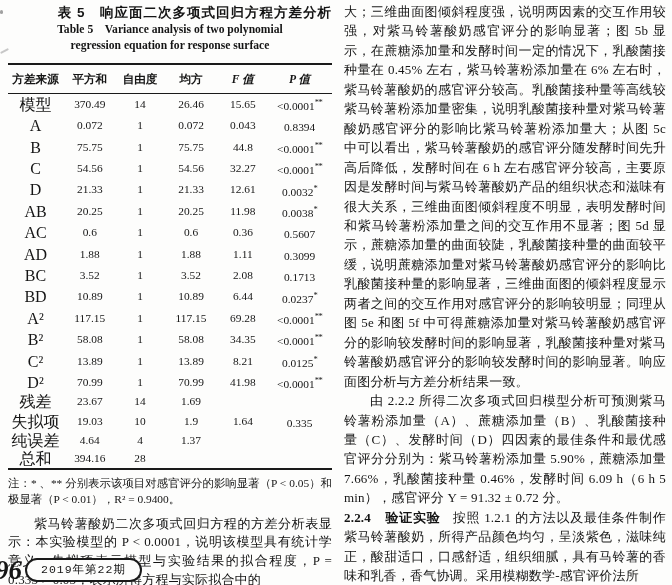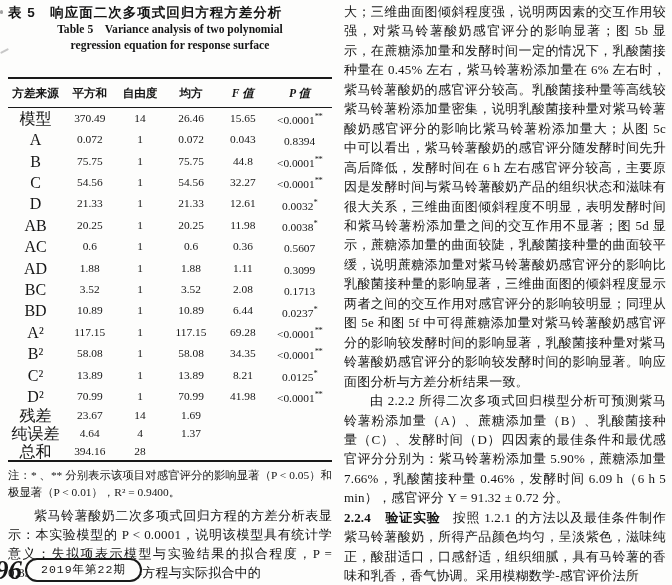--- a/index.html
+++ b/index.html
@@ -5,30 +5,30 @@
   html,body{margin:0;padding:0;background:#e8e8e8;}
   .page{
     position:relative;width:672px;height:585px;background:#fdfdfc;color:#151515;
     font-family:"Liberation Serif","DejaVu Serif",serif;overflow:hidden;
   }
   
   .col-left{position:absolute;left:8px;top:2px;width:324px;}
   .col-right{position:absolute;left:344px;top:2px;width:322px;}
   
   .cap-zh{
-    text-align:left;font-weight:700;font-size:13.5px;letter-spacing:1px;
+    text-align:right;font-weight:700;font-size:13.5px;letter-spacing:1px;
     font-family:"Liberation Sans","DejaVu Sans",sans-serif;padding-top:2px;
   }
   .cap-en{
     text-align:center;font-weight:700;font-size:11.6px;line-height:16px;
     font-family:"Liberation Serif","DejaVu Serif",serif;
   }
   
   table.anova{
-    width:100%;border-collapse:collapse;margin-top:23px;
+    width:100%;border-collapse:collapse;margin-top:9px;
     border-top:2px solid #1a1a1a;border-bottom:2px solid #1a1a1a;
     font-size:11.4px;
   }
   table.anova thead th{
     border-bottom:1.2px solid #1a1a1a;font-weight:700;text-align:center;
     padding:7px 0 6px;font-size:11.6px;
   }
   table.anova thead th.ital{font-style:italic;}
   table.anova td{
     text-align:center;padding:0;height:17.6px;line-height:17.6px;white-space:nowrap;
@@ -213,20 +213,28 @@
   </tr>
           <tr>
     <td class="src">残差</td>
     <td>23.67</td>
     <td>14</td>
     <td>1.69</td>
     <td></td>
     <td><span class="pv"></span><sup class="sig"></sup></td>
   </tr>
           <tr>
+    <td class="src">失拟项</td>
+    <td>19.03</td>
+    <td>10</td>
+    <td>1.9</td>
+    <td>1.64</td>
+    <td><span class="pv">0.335</span><sup class="sig"></sup></td>
+  </tr>
+          <tr>
     <td class="src">纯误差</td>
     <td>4.64</td>
     <td>4</td>
     <td>1.37</td>
     <td></td>
     <td><span class="pv"></span><sup class="sig"></sup></td>
   </tr>
           <tr>
     <td class="src">总和</td>
     <td>394.16</td>

